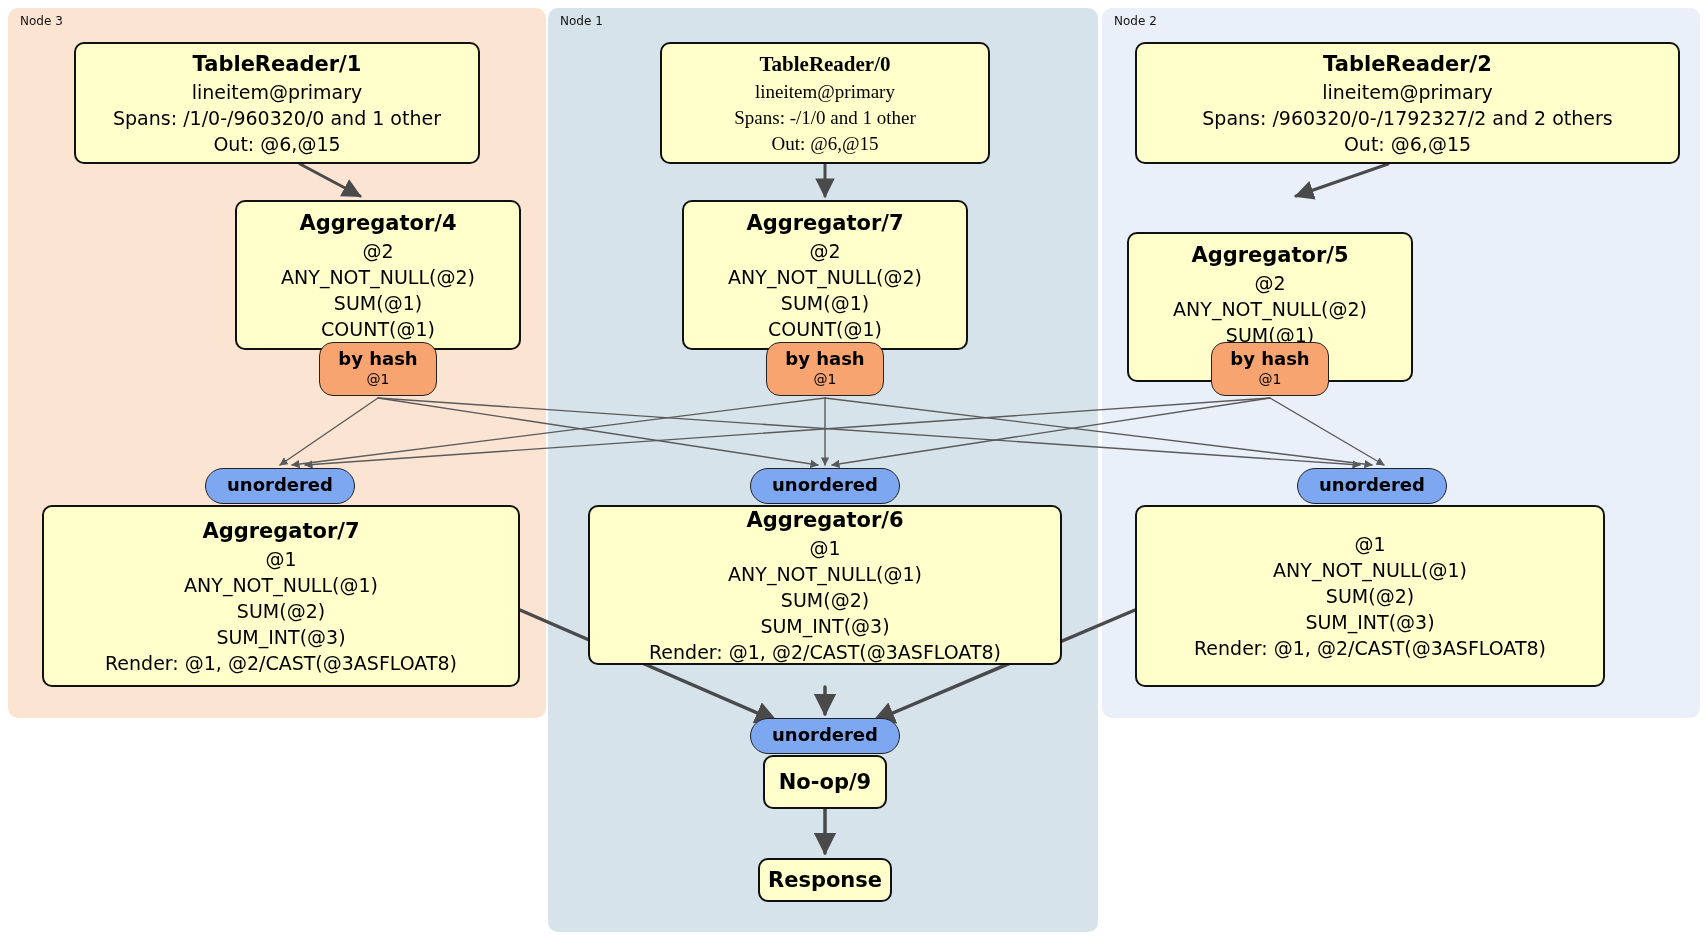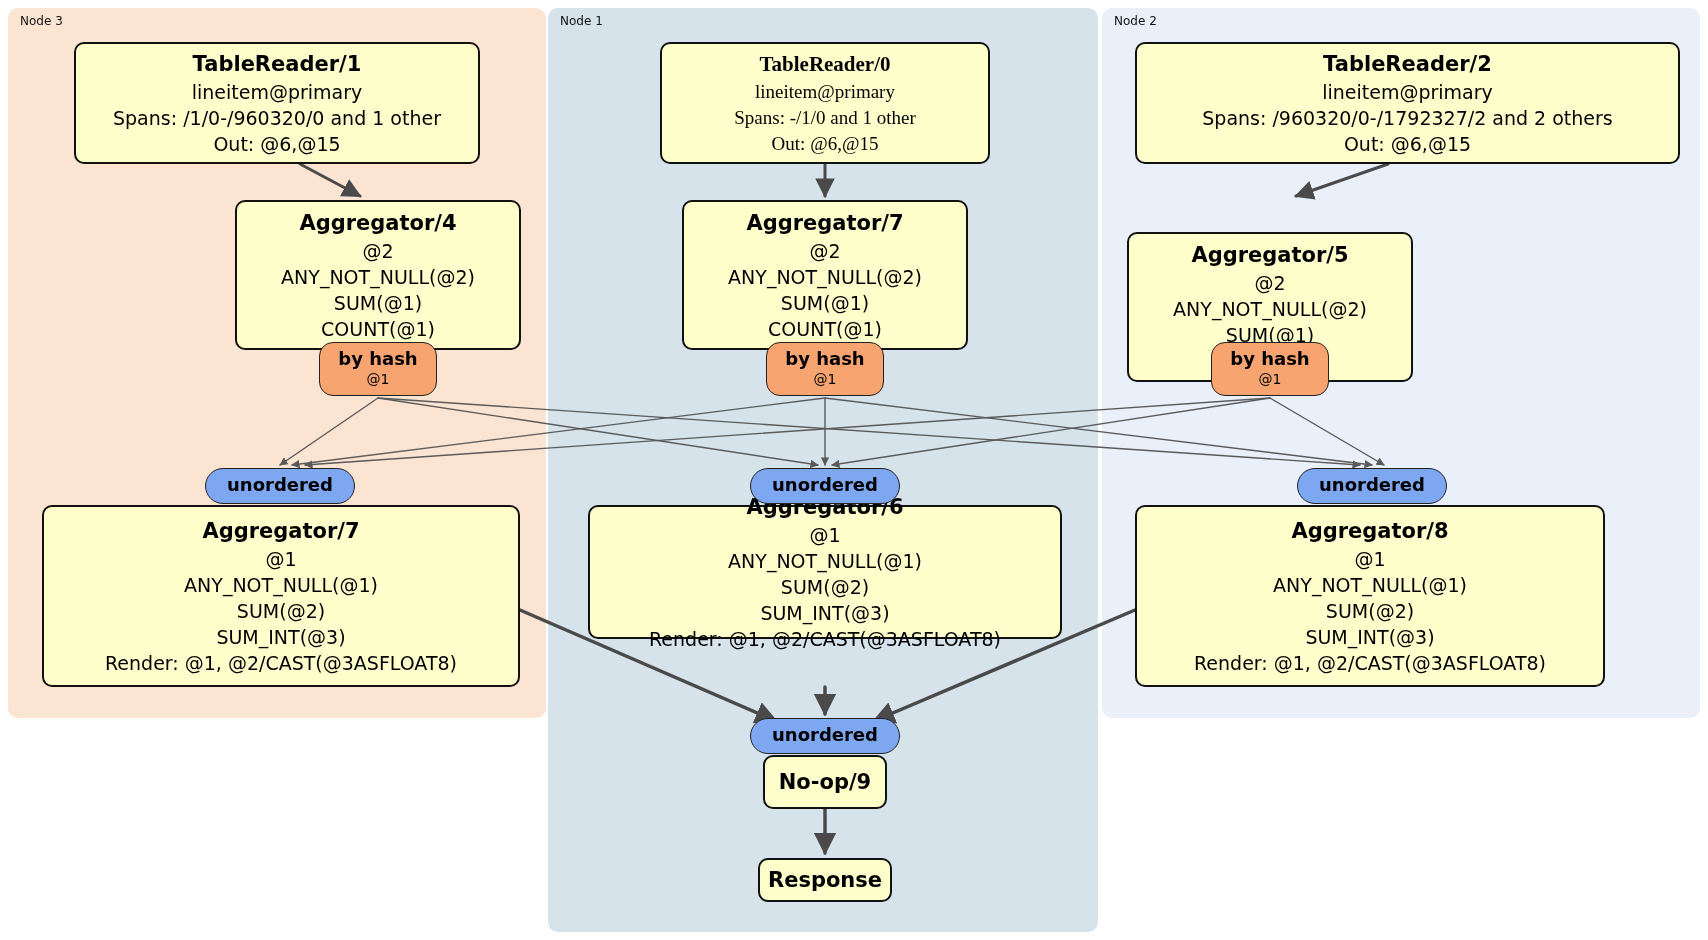--- a/index.html
+++ b/index.html
@@ -132,21 +132,21 @@
   <div class="box-line">COUNT(@1)</div>
 </div>
 
 <div class="router" style="left:766px;top:342px;width:118px;height:54px;">
   <div class="router-label">by hash</div>
   <div class="router-detail">@1</div>
 </div>
 
 <div class="stream" style="left:750px;top:468px;width:150px;height:36px;">unordered</div>
 
-<div class="pbox" style="left:588px;top:505px;width:474px;height:134px;">
+<div class="pbox" style="left:588px;top:505px;width:474px;height:160px;">
   <div class="box-title">Aggregator/6</div>
   <div class="box-line">@1</div>
   <div class="box-line">ANY_NOT_NULL(@1)</div>
   <div class="box-line">SUM(@2)</div>
   <div class="box-line">SUM_INT(@3)</div>
   <div class="box-line">Render: @1, @2/CAST(@3ASFLOAT8)</div>
 </div>
 
 <div class="pbox" style="left:1135px;top:42px;width:545px;height:122px;">
   <div class="box-title">TableReader/2</div>
@@ -164,21 +164,20 @@
 </div>
 
 <div class="router" style="left:1211px;top:342px;width:118px;height:54px;">
   <div class="router-label">by hash</div>
   <div class="router-detail">@1</div>
 </div>
 
 <div class="stream" style="left:1297px;top:468px;width:150px;height:36px;">unordered</div>
 
 <div class="pbox" style="left:1135px;top:505px;width:470px;height:182px;">
-  <div class="box-title">Aggregator/8</div>
   <div class="box-line">@1</div>
   <div class="box-line">ANY_NOT_NULL(@1)</div>
   <div class="box-line">SUM(@2)</div>
   <div class="box-line">SUM_INT(@3)</div>
   <div class="box-line">Render: @1, @2/CAST(@3ASFLOAT8)</div>
 </div>
 
 <div class="stream" style="left:750px;top:718px;width:150px;height:36px;">unordered</div>
 
 <div class="pbox" style="left:763px;top:755px;width:124px;height:54px;">

